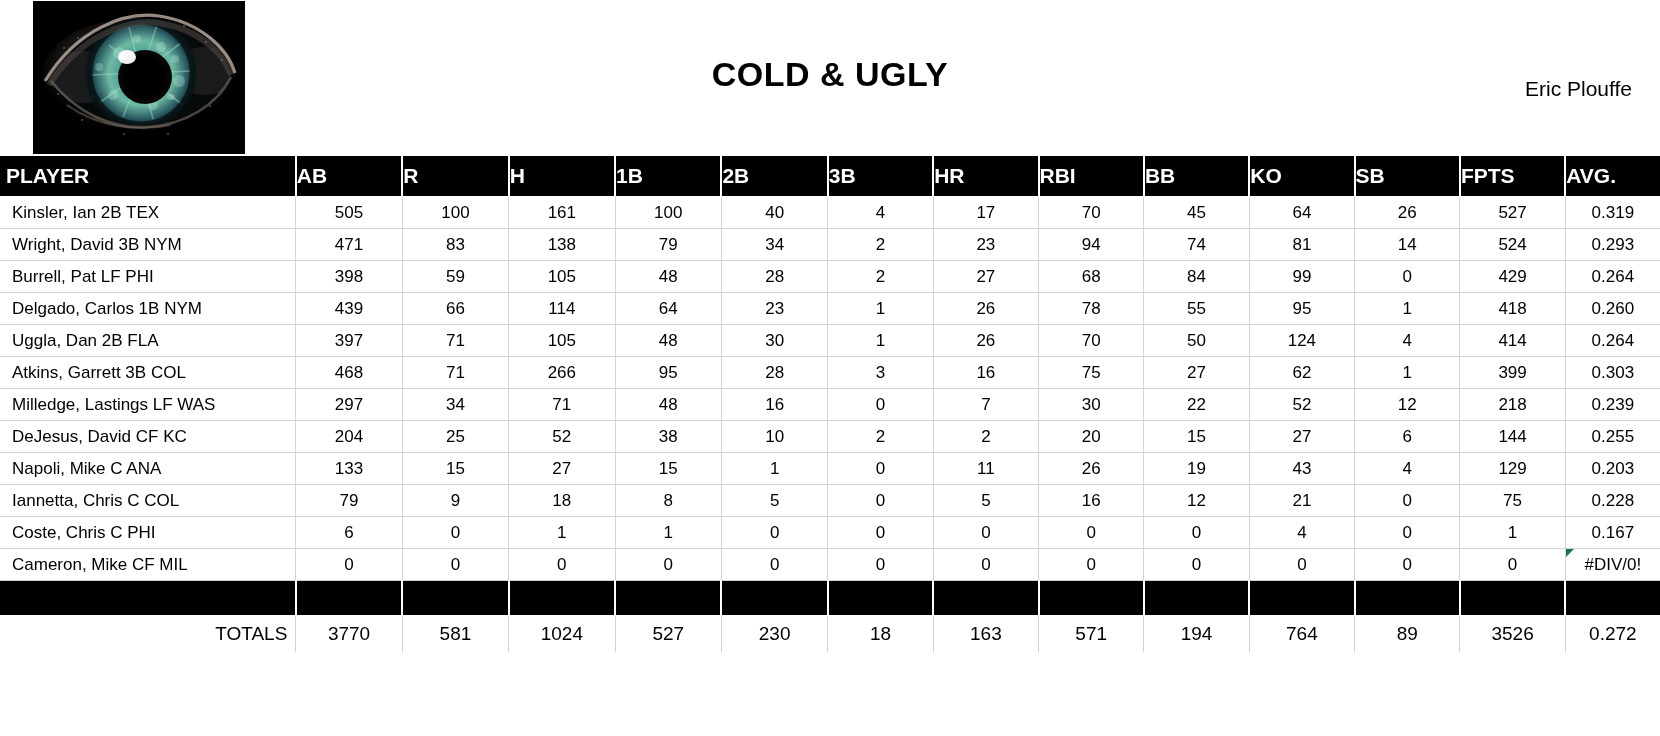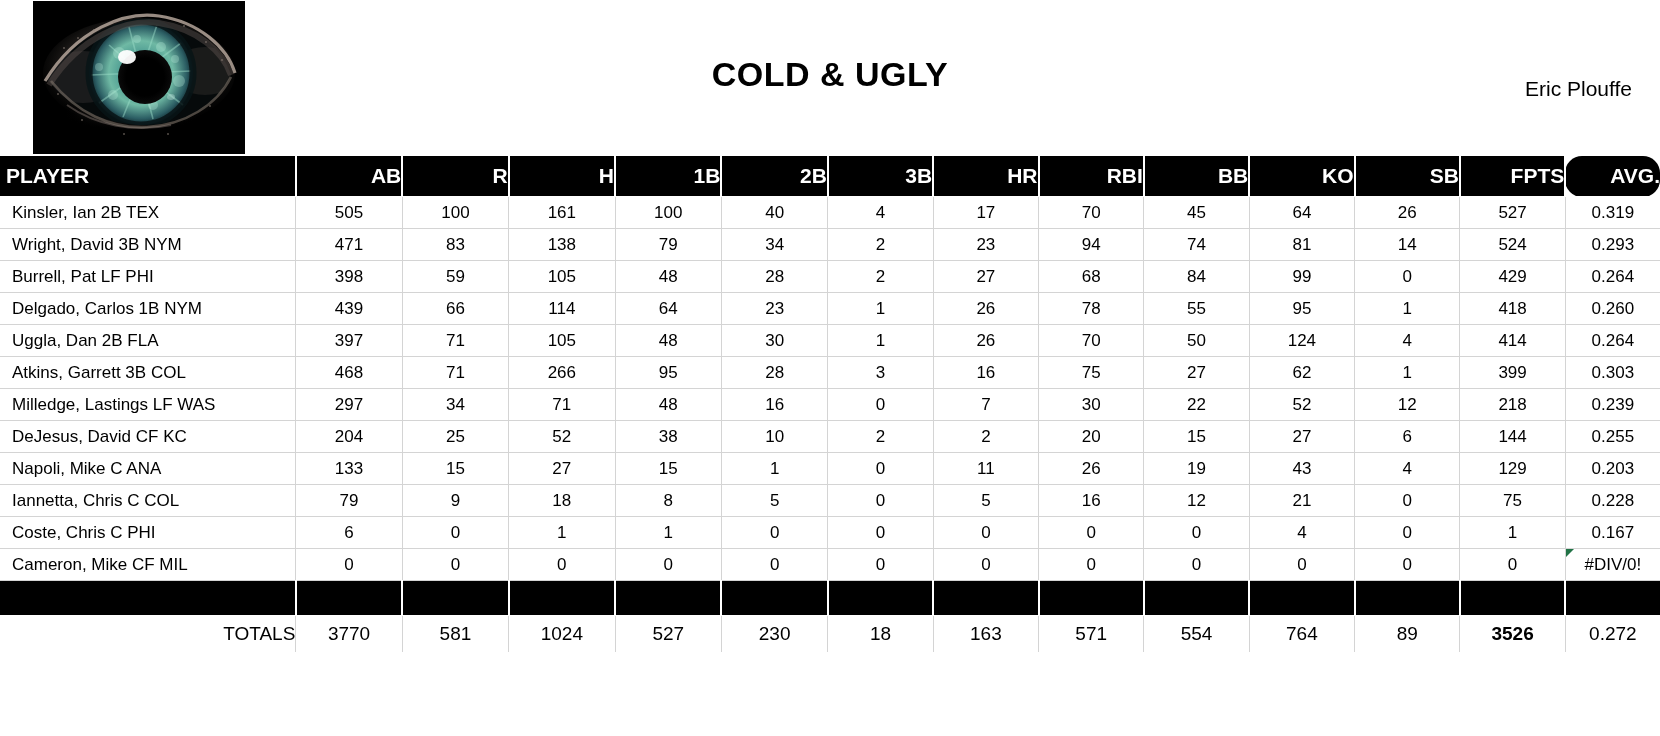--- a/index.html
+++ b/index.html
@@ -79,33 +79,33 @@
   }
 
   
   tr.head-row th {
     background: #000000;
     color: #ffffff;
     font-weight: bold;
     font-size: 21px;
     height: 40px;
     line-height: 40px;
-    text-align: right;
+    text-align: left;
     border-left: 2px solid #ffffff;
     border-right: 2px solid #ffffff;
     border-top: 1px solid #ffffff;
     border-bottom: 1px solid #ffffff;
   }
   tr.head-row th.col-player {
     text-align: left;
     padding-left: 6px;
     border-left: none;
     margin-left: 44px;
   }
-  tr.head-row th.col-last { border-right: none; border-radius: 17px; }
+  tr.head-row th.col-last { border-right: none; }
 
   
   tr.data-row td {
     border: 1px solid #d4d4d4;
     text-align: center;
     background: #ffffff;
   }
   tr.data-row td.col-player {
     text-align: left;
     padding-left: 12px;
@@ -130,25 +130,26 @@
     border: 1px solid #d4d4d4;
     border-bottom: none;
     text-align: center;
     background: #ffffff;
     height: 36px;
     line-height: 36px;
     font-size: 19px;
   }
   tr.totals-row td.col-player {
     text-align: right;
+    padding-right: 8px;
     border-left: none;
     font-size: 19px;
   }
   tr.totals-row td.col-last { border-right: none; }
-  tr.totals-row td.bold-cell { font-weight: bold; }
+  tr.totals-row td.bold-cell { font-weight: normal; }
 
   
   td.err-cell {
     position: relative;
   }
   td.err-cell .err-flag {
     position: absolute;
     left: 0;
     top: 0;
     width: 0;
@@ -511,20 +512,20 @@
       <tr class="totals-row">
         <td class="col-player">TOTALS</td>
         <td>3770</td>
         <td>581</td>
         <td>1024</td>
         <td>527</td>
         <td>230</td>
         <td>18</td>
         <td>163</td>
         <td>571</td>
-        <td>554</td>
+        <td>194</td>
         <td>764</td>
         <td>89</td>
         <td class="bold-cell">3526</td>
         <td class="col-last">0.272</td>
       </tr>
     </tbody>
 </table>
 
 </body></html>

